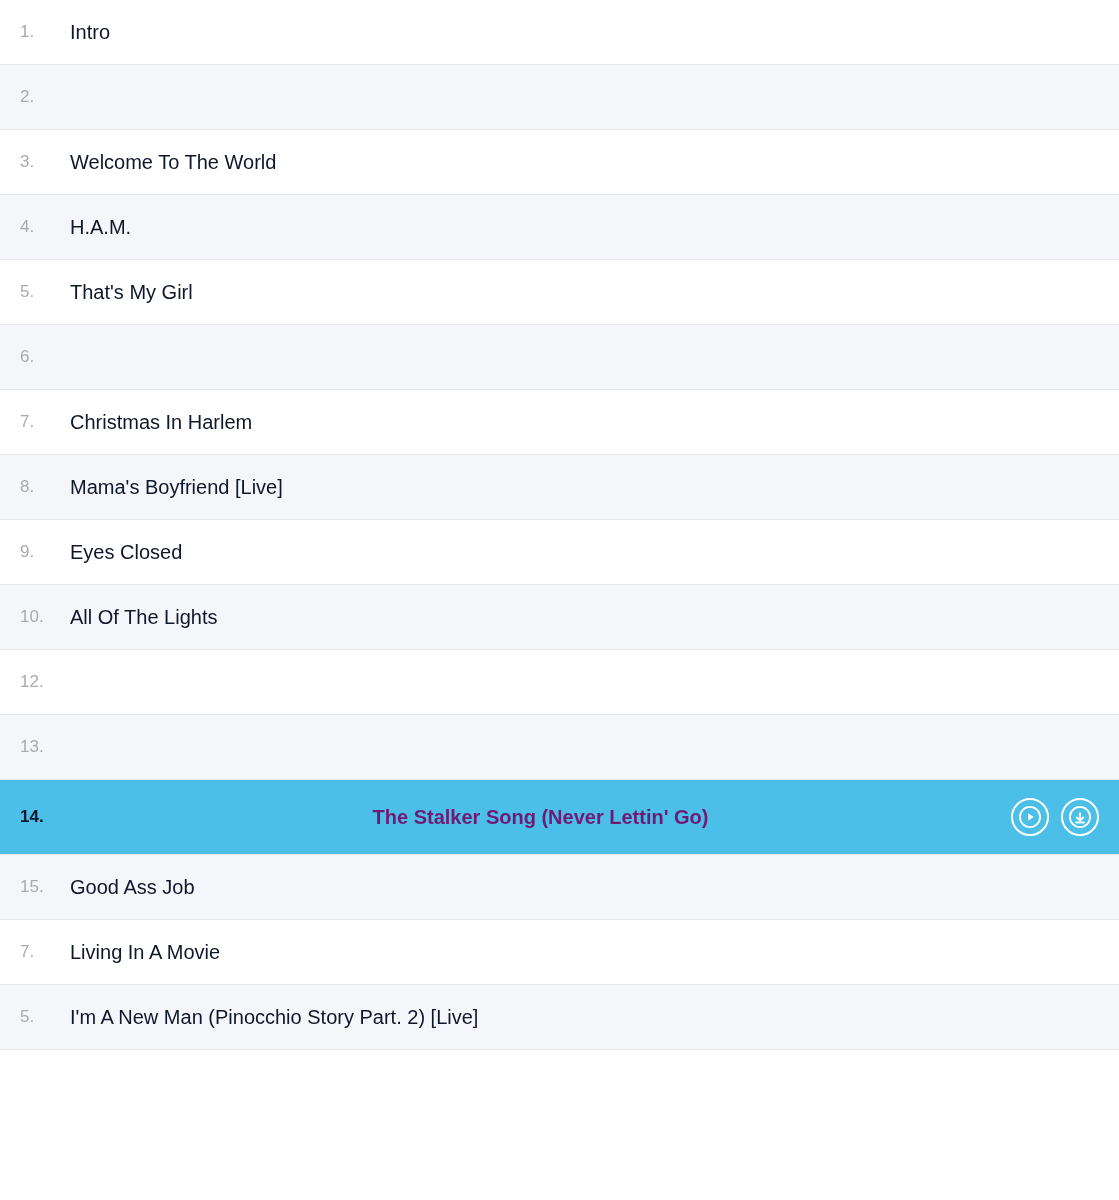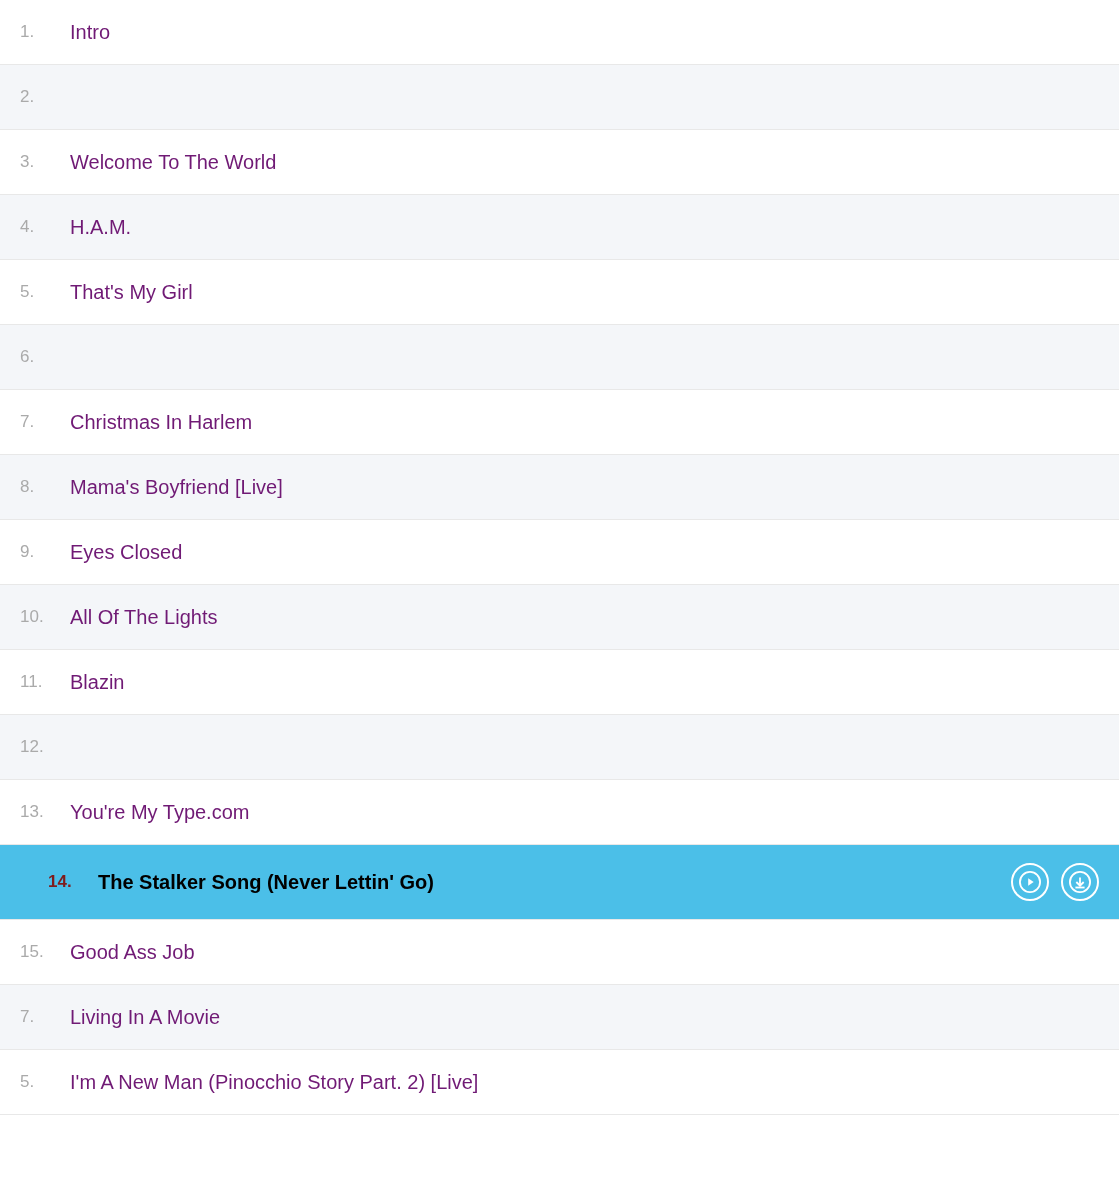--- a/index.html
+++ b/index.html
@@ -42,35 +42,35 @@
     }
 
     .track-number {
       font-size: 17px;
       color: #aaaaaa;
       min-width: 50px;
       font-weight: 400;
     }
 
     .track-row.active .track-number {
-      color: #7f1d1d;
+      color: #0f172a;
       font-weight: 700;
-      margin-left: 28px;
     }
 
     .track-title {
       font-size: 20px;
-      color: #701a75;
+      color: #0f172a;
       font-weight: 400;
       flex: 1;
     }
 
     .track-row.active .track-title {
-      color: #000000;
+      color: #701a75;
       font-weight: 700;
+      text-align: center;
     }
 
     .track-actions {
       display: flex;
       gap: 12px;
       align-items: center;
     }
 
     .action-icon {
       width: 38px;
@@ -126,29 +126,24 @@
     </div>
     <div class="track-row">
       <span class="track-number">9.</span>
       <span class="track-title">Eyes Closed</span>
     </div>
     <div class="track-row">
       <span class="track-number">10.</span>
       <span class="track-title">All Of The Lights</span>
     </div>
     <div class="track-row">
-      <span class="track-number">11.</span>
-      <span class="track-title">Blazin</span>
-    </div>
-    <div class="track-row">
       <span class="track-number">12.</span>
     </div>
     <div class="track-row">
       <span class="track-number">13.</span>
-      <span class="track-title">You're My Type.com</span>
     </div>
     <div class="track-row active">
       <span class="track-number">14.</span>
       <span class="track-title">The Stalker Song (Never Lettin' Go)</span>
       <div class="track-actions">
         <div class="action-icon">
           <svg viewBox="0 0 24 24" xmlns="http://www.w3.org/2000/svg">
         <circle cx="12" cy="12" r="11" fill="none" stroke="white" stroke-width="2"></circle>
         <polygon points="10,8 16,12 10,16" fill="white"></polygon>
       </svg>

